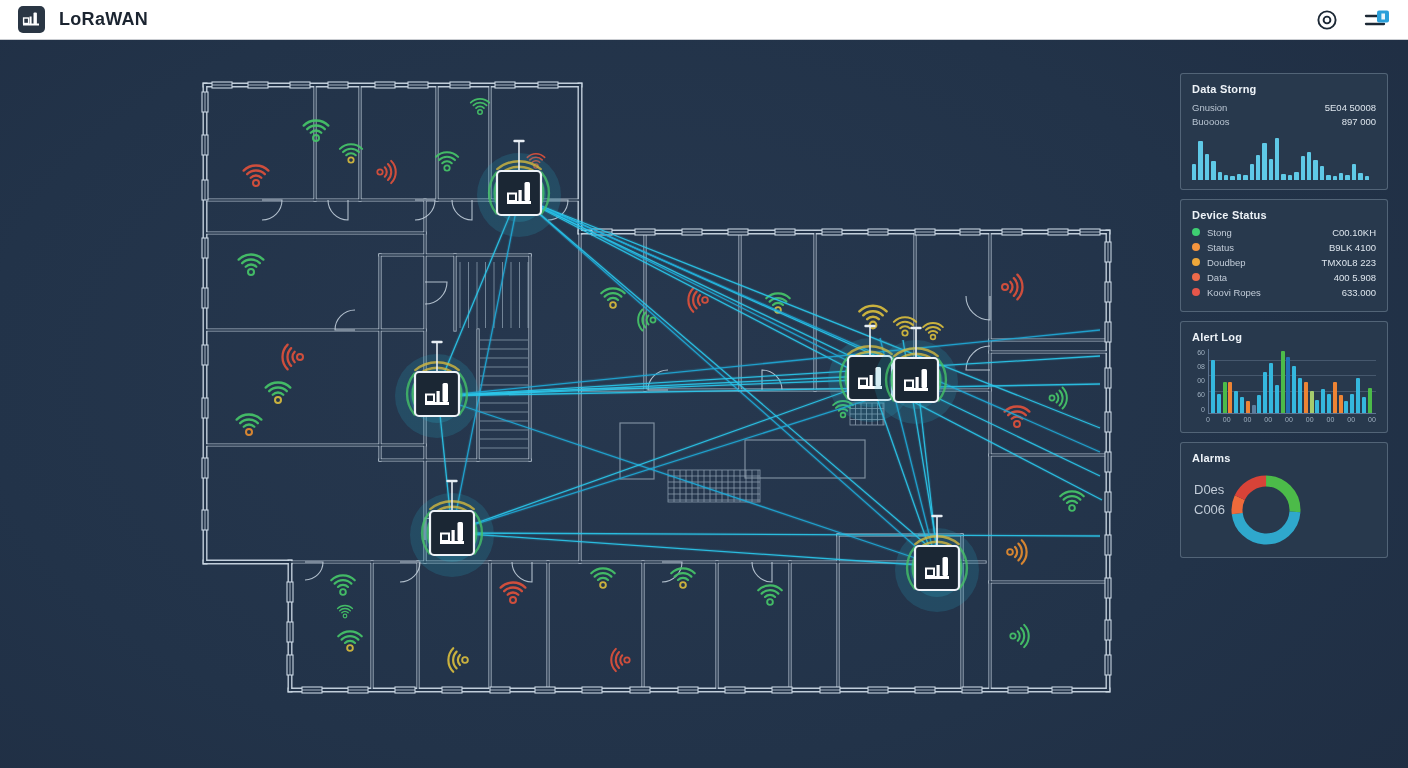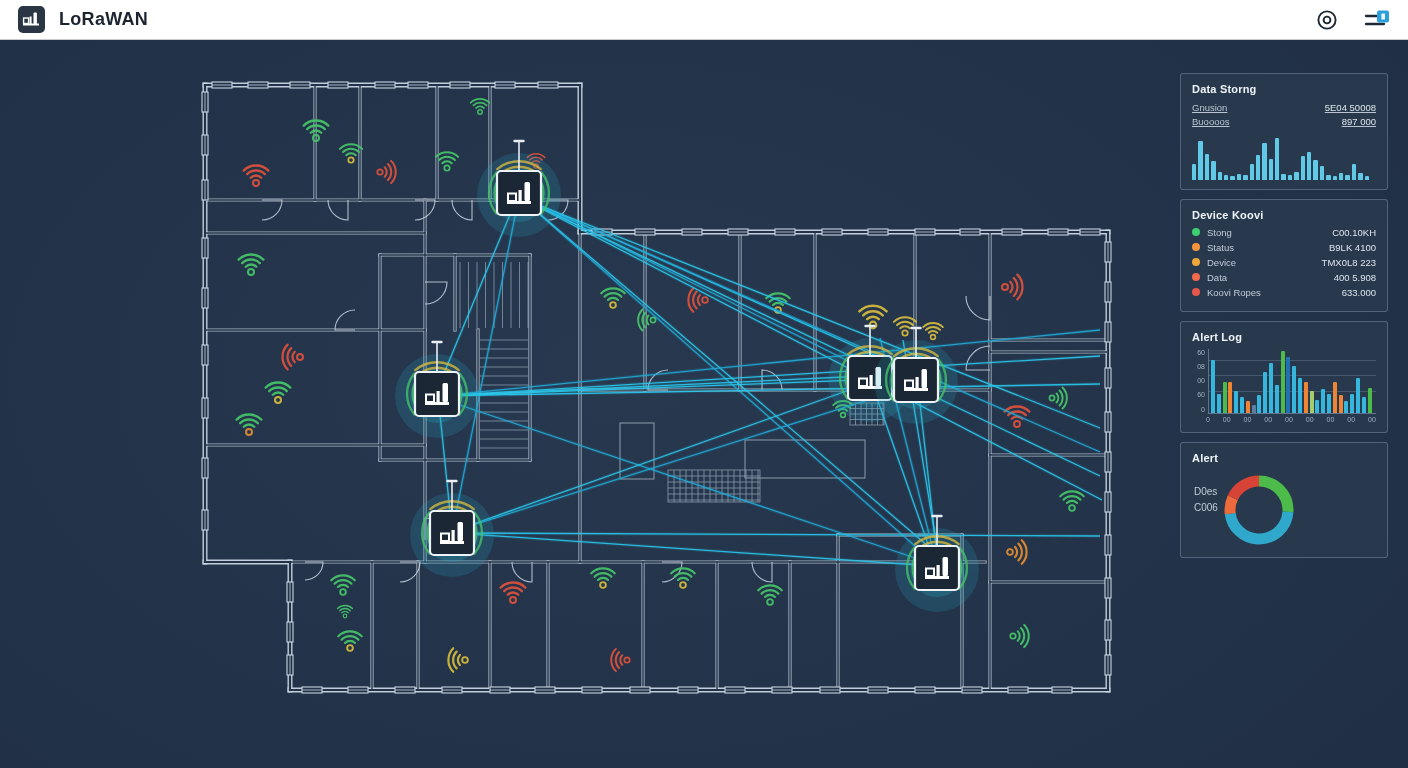--- a/index.html
+++ b/index.html
@@ -15,39 +15,39 @@
   .iconbtn{background:none;border:none;padding:0;cursor:pointer;display:grid;place-items:center;}
   
   .canvas{position:relative;width:1408px;height:728px;
           background:radial-gradient(1100px 680px at 44% 46%, #27384f 0%, #223349 58%, #1f2d42 100%);}
   #floor{position:absolute;inset:0;}
   
   .panels{position:absolute;top:33px;right:20px;width:208px;}
   .panel{background:rgba(41,58,78,.95);border:1px solid rgba(150,170,190,.38);
          border-radius:3px;padding:9px 11px;margin-bottom:9px;box-sizing:border-box;}
   .panel h3{margin:0 0 6px 0;font-size:11px;font-weight:700;color:#eef3f8;letter-spacing:.2px;}
-  .row{display:flex;justify-content:space-between;font-size:9.5px;color:#b9c5d2;line-height:1.45;text-decoration:underline;}
+  .row{display:flex;justify-content:space-between;font-size:9.5px;color:#b9c5d2;line-height:1.45;}
   .row .val{color:#dde5ed;}
   .bars{display:flex;align-items:flex-end;gap:2px;height:44px;margin-top:7px;}
   .bar{width:4.4px;background:#5fc9e6;border-radius:1px 1px 0 0;}
   .srow{display:flex;align-items:center;font-size:9.5px;color:#c2ccd8;margin:4px 0;}
   .dot{width:8px;height:8px;border-radius:50%;margin-right:7px;flex:0 0 auto;}
   .srow .val{margin-left:auto;color:#dde5ed;}
   .alwrap{display:flex;margin-top:5px;}
   .ylabels{display:flex;flex-direction:column;justify-content:space-between;height:64px;
            font-size:7px;color:#9fb0c0;padding-right:3px;text-align:right;width:13px;}
   .plot{position:relative;flex:1;height:64px;border-left:1px solid #5d7390;border-bottom:1px solid #5d7390;}
   .grid{position:absolute;left:0;right:0;border-top:1px solid rgba(150,170,195,.28);}
   .albars{position:absolute;left:0;right:0;bottom:0;top:0;display:flex;align-items:flex-end;gap:1.8px;padding-left:2px;}
   .albar{width:4px;border-radius:1px 1px 0 0;}
   .xlabels{display:flex;justify-content:space-between;font-size:7px;color:#9fb0c0;
            margin-left:14px;margin-top:2px;}
   .donuts{display:flex;justify-content:space-between;margin-top:8px;padding:0 2px;}
   .dwrap{display:flex;align-items:center;}
-  .dlabels{display:flex;flex-direction:column;gap:5px;font-size:10px;color:#c2ccd8;
+  .dlabels{display:flex;flex-direction:column;gap:5px;font-size:13px;color:#c2ccd8;
            margin-right:3px;transform:translateY(-10px);}
 </style>
 </head>
 <body>
 
 <div class="topbar">
   <div class="logo">
     <svg width="27" height="27" viewBox="0 0 27 27">
       <rect x="5" y="17.5" width="16" height="2" fill="#fff"></rect>
       <rect x="15.5" y="6.5" width="3.4" height="12" rx="1" fill="#fff"></rect>
@@ -811,35 +811,35 @@
           <div class="bar" style="height: 5.04px; background: rgb(95, 201, 230);"></div>
           <div class="bar" style="height: 3.36px; background: rgb(95, 201, 230);"></div>
           <div class="bar" style="height: 6.72px; background: rgb(95, 201, 230);"></div>
           <div class="bar" style="height: 4.2px; background: rgb(95, 201, 230);"></div>
           <div class="bar" style="height: 15.96px; background: rgb(95, 201, 230);"></div>
           <div class="bar" style="height: 6.72px; background: rgb(95, 201, 230);"></div>
           <div class="bar" style="height: 3.36px; background: rgb(95, 201, 230);"></div>
         </div>
     </section>
     <section class="panel">
-      <h3>Device Koovi</h3>
+      <h3>Device Status</h3>
       <div id="ds-rows">
           <div class="srow">
             <span class="dot" style="background: rgb(62, 207, 114);"></span>
             <span class="lbl">Stong</span>
             <span class="val">C00.10KH</span>
           </div>
           <div class="srow">
             <span class="dot" style="background: rgb(245, 149, 62);"></span>
             <span class="lbl">Status</span>
             <span class="val">B9LK 4100</span>
           </div>
           <div class="srow">
             <span class="dot" style="background: rgb(237, 167, 58);"></span>
-            <span class="lbl">Device</span>
+            <span class="lbl">Doudbep</span>
             <span class="val">TMX0L8 223</span>
           </div>
           <div class="srow">
             <span class="dot" style="background: rgb(238, 106, 74);"></span>
             <span class="lbl">Data</span>
             <span class="val">400 5.908</span>
           </div>
           <div class="srow">
             <span class="dot" style="background: rgb(230, 86, 74);"></span>
             <span class="lbl">Koovi Ropes</span>
@@ -899,21 +899,21 @@
           <div>00</div>
           <div>00</div>
           <div>00</div>
           <div>00</div>
           <div>00</div>
           <div>00</div>
           <div>00</div>
         </div>
     </section>
     <section class="panel">
-      <h3>Alert</h3>
+      <h3>Alarms</h3>
       <div class="donuts" id="alarm-donuts">
           <div class="dwrap">
             <div class="dlabels">
               <span>D0es</span>
               <span>C006</span>
             </div>
             <svg width="76" height="76" viewBox="0 0 76 76">
               <circle cx="38" cy="38" r="29" fill="none" stroke="#4cbb49" stroke-width="11" stroke-dasharray="47.37521721613408 182.212373908208" transform="rotate(-90 38 38)"></circle>
               <circle cx="38" cy="38" r="29" fill="none" stroke="#2fa8cc" stroke-width="11" stroke-dasharray="85.63981573685776 182.212373908208" transform="rotate(3.6000000000000085 38 38)"></circle>
               <circle cx="38" cy="38" r="29" fill="none" stroke="#ef6a3a" stroke-width="11" stroke-dasharray="16.39911365173872 182.212373908208" transform="rotate(172.8 38 38)"></circle>

